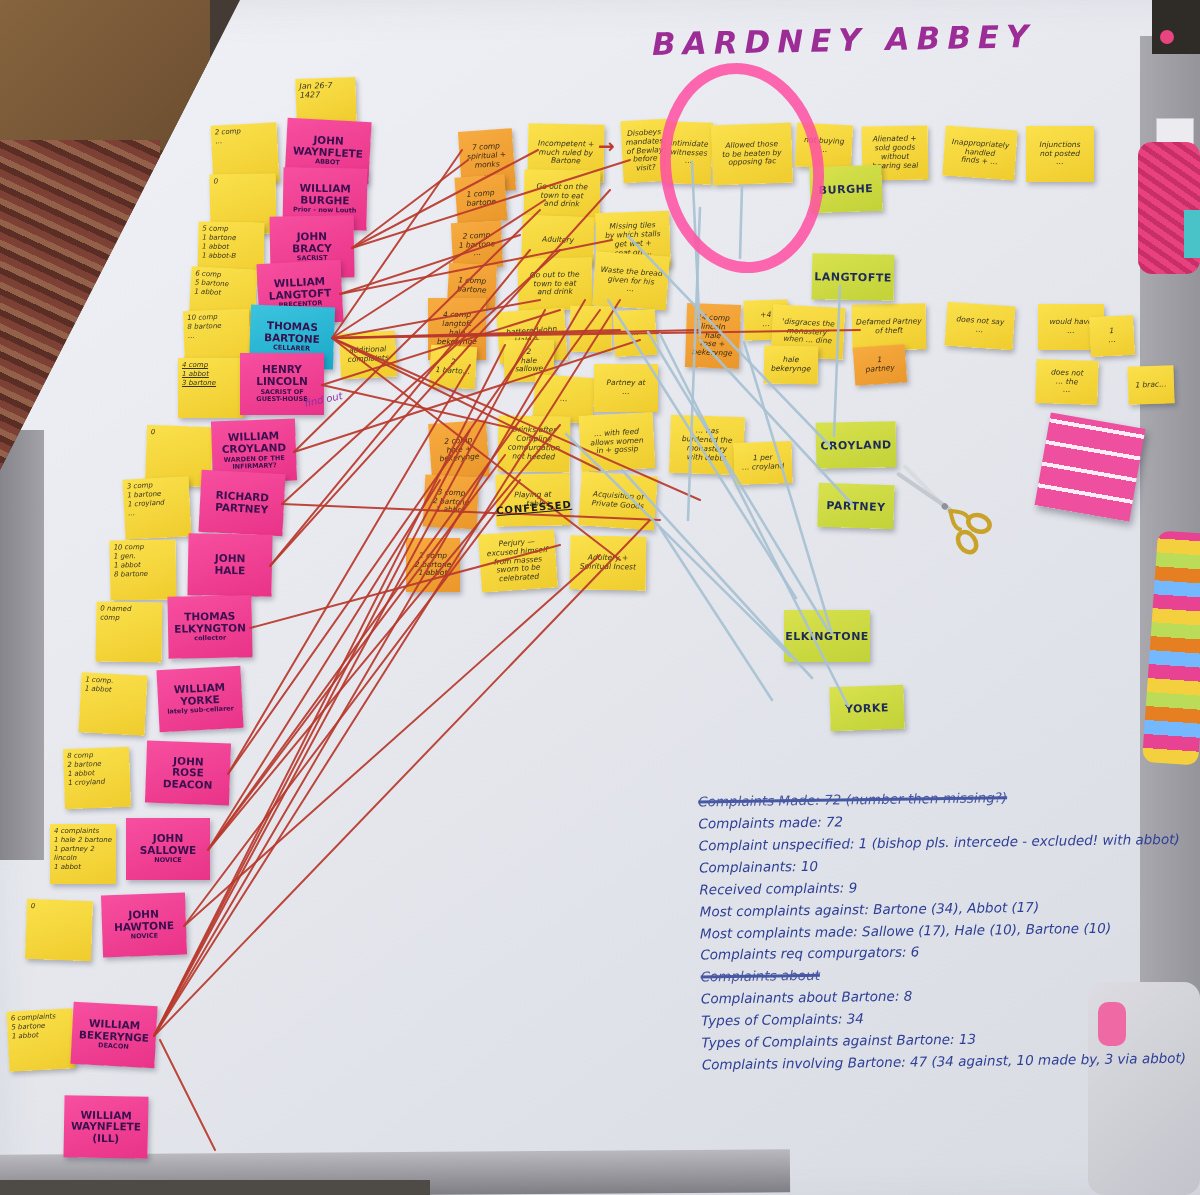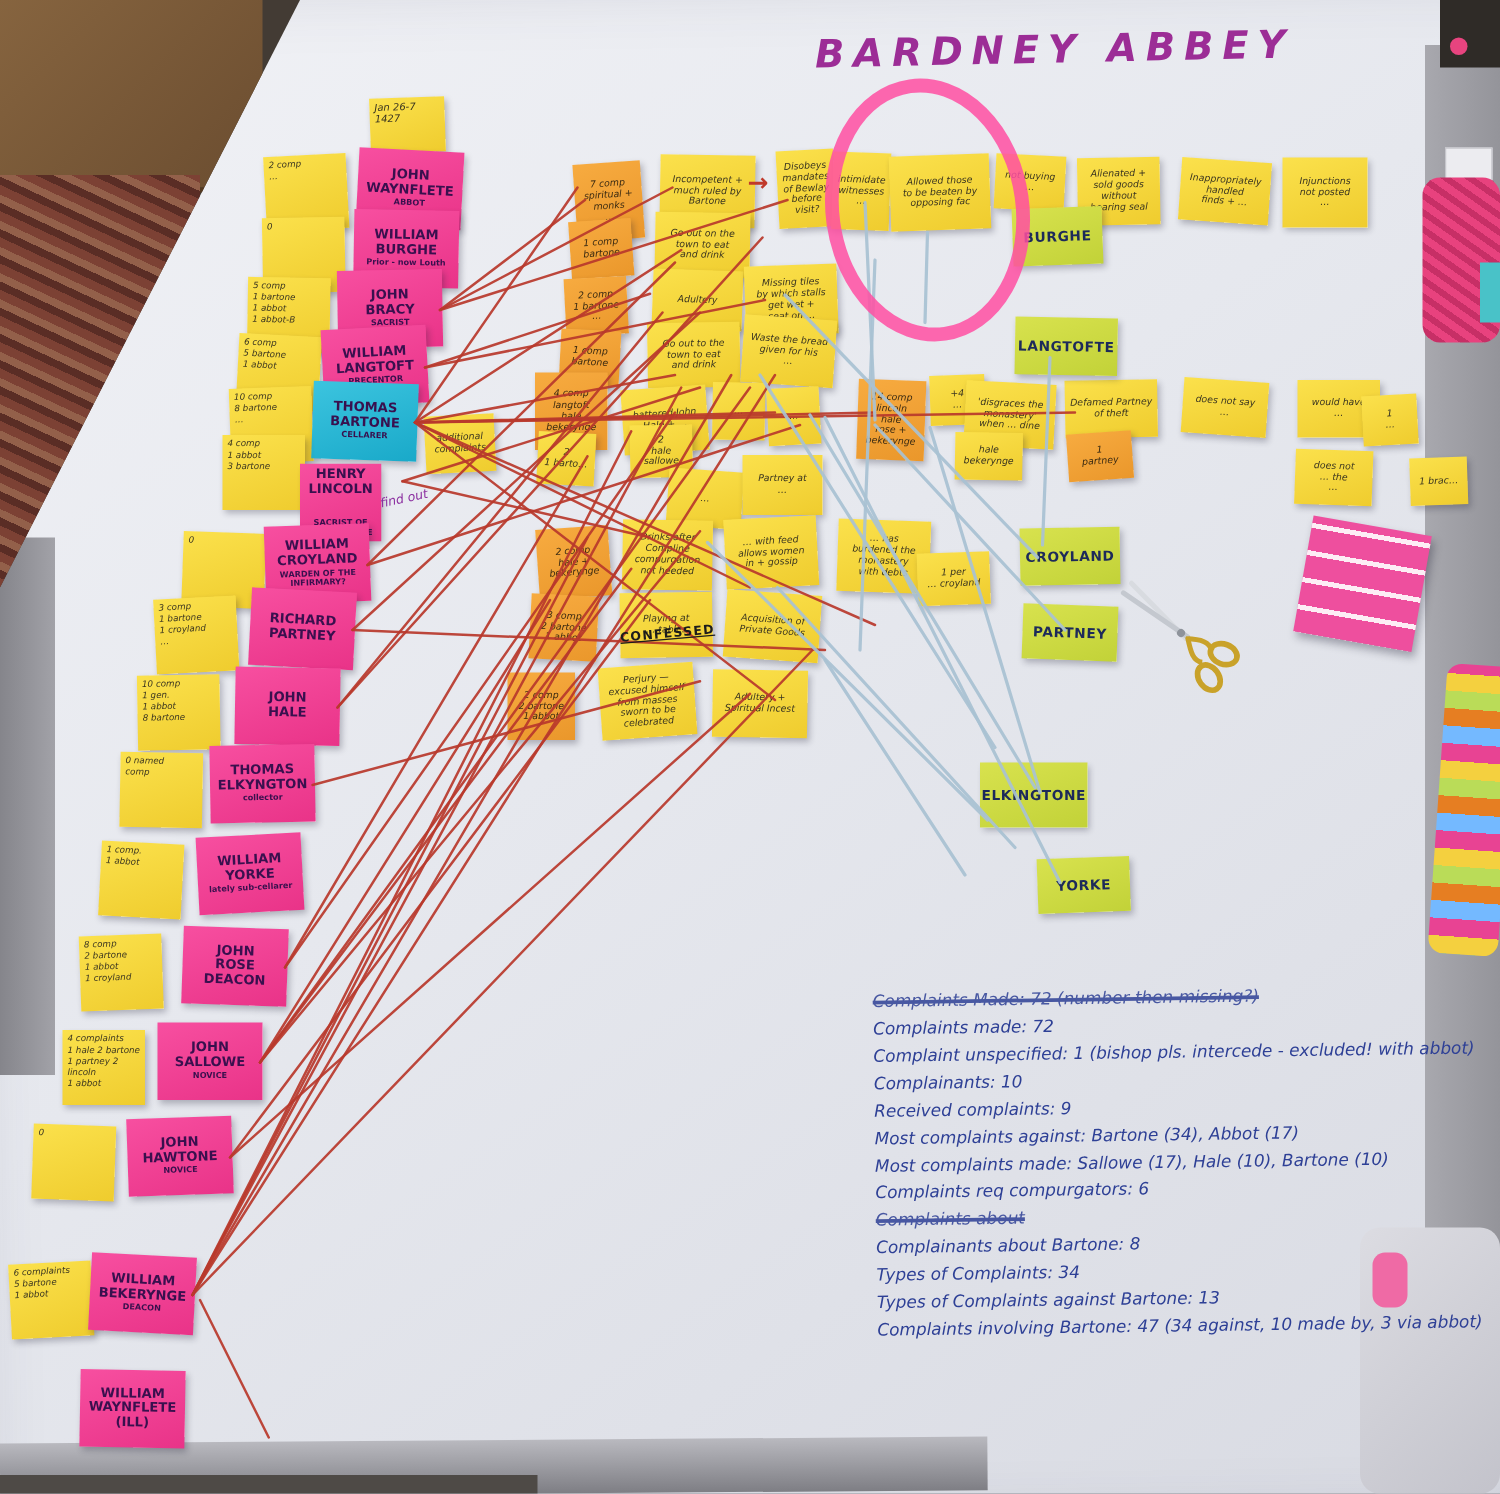--- a/index.html
+++ b/index.html
@@ -105,24 +105,24 @@
       <div class="note y count-note" style="left: 190px; top: 268px; width: 66px; height: 60px; transform: rotate(3deg);">6 comp
 5 bartone
 1 abbot</div>
       <div class="note p name-note" style="left: 258px; top: 262px; width: 84px; height: 62px; transform: rotate(-3deg);"><span class="nm">WILLIAM
 LANGTOFT</span><span class="sb">PRECENTOR</span></div>
       <div class="note y count-note" style="left: 184px; top: 310px; width: 66px; height: 60px; transform: rotate(-2deg);">10 comp
 8 bartone
 …</div>
       <div class="note b name-note" style="left: 250px; top: 306px; width: 84px; height: 62px; transform: rotate(2deg);"><span class="nm">THOMAS
 BARTONE</span><span class="sb">CELLARER</span></div>
-      <div class="note y count-note" style="left: 178px; top: 348px; width: 66px; height: 60px; transform: rotate(0deg);">4 comp
+      <div class="note y count-note" style="left: 178px; top: 358px; width: 66px; height: 60px; transform: rotate(0deg); text-decoration: underline;">4 comp
 1 abbot
 3 bartone</div>
-      <div class="note p name-note" style="left: 240px; top: 371px; width: 65px; height: 62px; transform: rotate(0deg); justify-content: space-between;"><span class="nm">HENRY
+      <div class="note p name-note" style="left: 240px; top: 353px; width: 84px; height: 62px; transform: rotate(0deg);"><span class="nm">HENRY
 LINCOLN</span><span class="sb">SACRIST OF
 GUEST-HOUSE</span></div>
       <div class="note y count-note" style="left: 146px; top: 426px; width: 66px; height: 60px; transform: rotate(2deg);">0</div>
       <div class="note p name-note" style="left: 212px; top: 420px; width: 84px; height: 62px; transform: rotate(-2deg);"><span class="nm">WILLIAM
 CROYLAND</span><span class="sb">WARDEN OF THE
 INFIRMARY?</span></div>
       <div class="note y count-note" style="left: 124px; top: 478px; width: 66px; height: 60px; transform: rotate(-3deg);">3 comp
 1 bartone
 1 croyland
 …</div>

